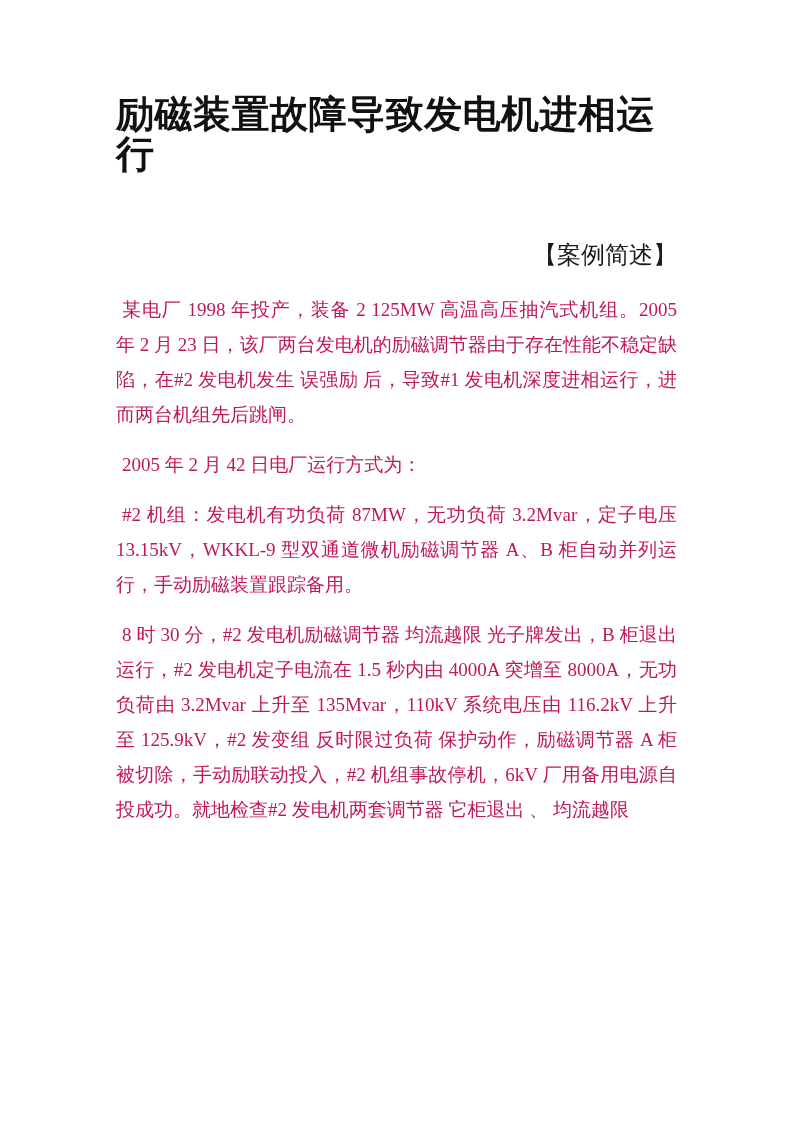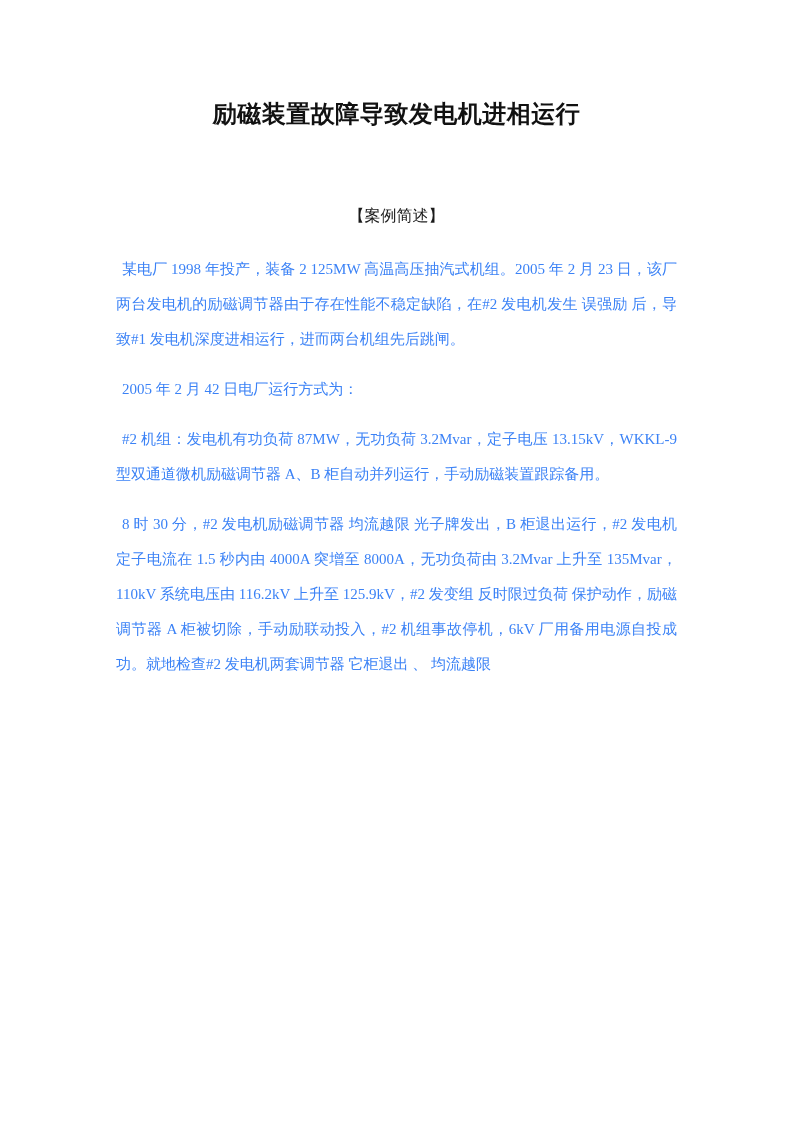--- a/index.html
+++ b/index.html
@@ -15,44 +15,44 @@
     background: #ffffff;
     box-sizing: border-box;
     padding: 0 116px;
     overflow: hidden;
     font-family: "Liberation Serif", "DejaVu Serif", serif;
     color: #1a1a1a;
   }
   .doc-title {
     margin: 94px 0 0 0;
     padding: 0;
-    font-size: 24px;
+    font-size: 38px;
     font-weight: bold;
     line-height: 40px;
-    text-align: center;
+    text-align: left;
     letter-spacing: 0.5px;
     color: #111111;
   }
   .section-header {
     margin: 64px 0 19px 0;
-    font-size: 16px;
+    font-size: 24px;
     line-height: 35px;
-    text-align: center;
+    text-align: right;
     color: #1a1a1a;
   }
   .body-para {
     margin: 0 0 15px 0;
     padding: 0;
-    font-size: 15px;
+    font-size: 19px;
     line-height: 35px;
     text-align: justify;
     text-justify: inter-ideograph;
     text-indent: 6px;
     word-break: normal;
-    color: #3b82f6;
+    color: #be185d;
   }
 </style>
 </head>
 <body>
 
 <div class="page">
   <h1 class="doc-title">励磁装置故障导致发电机进相运行</h1>
 
   <div class="section-header">【案例简述】</div>
 

